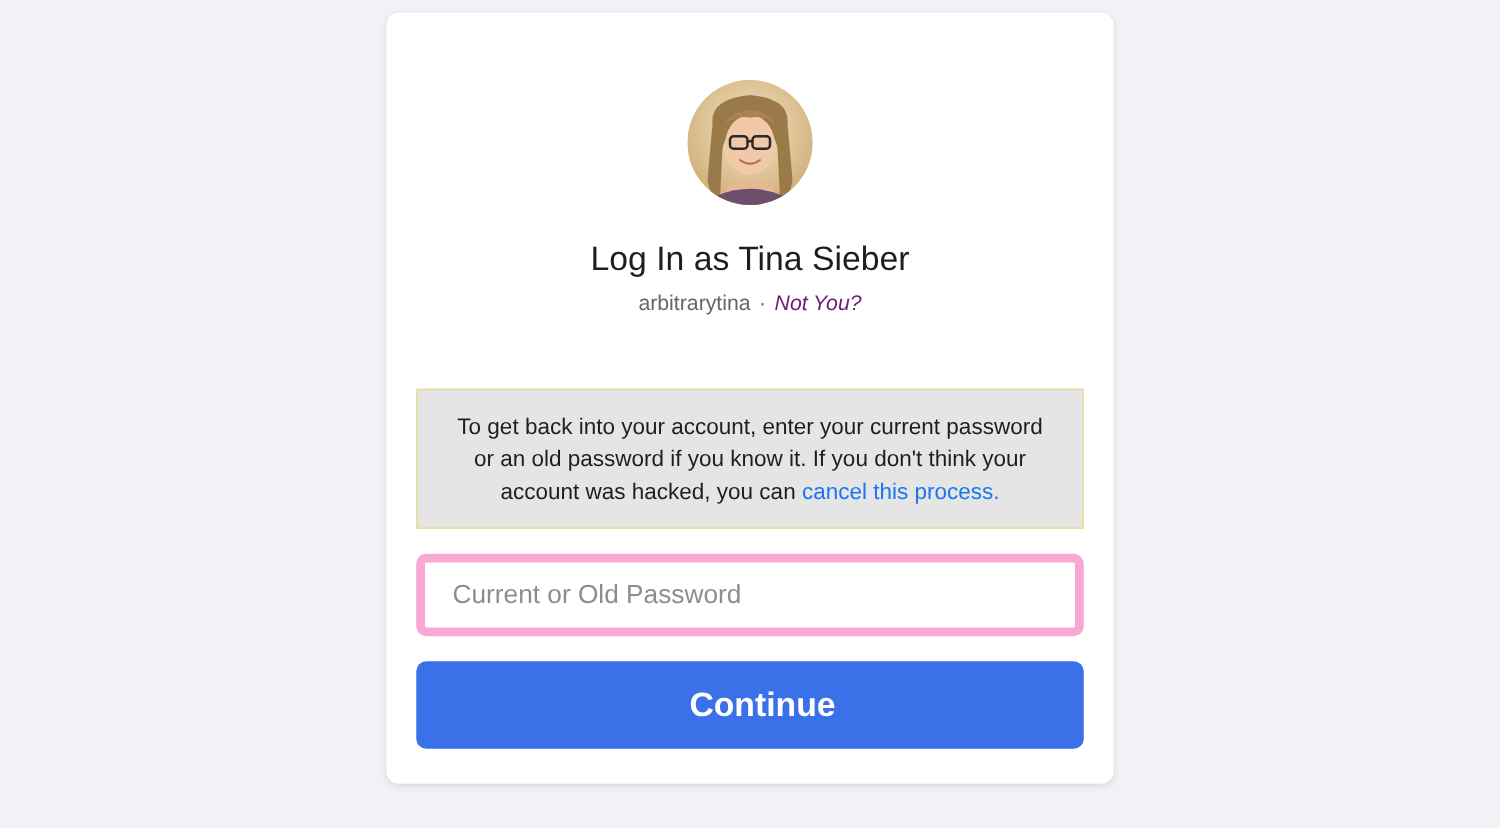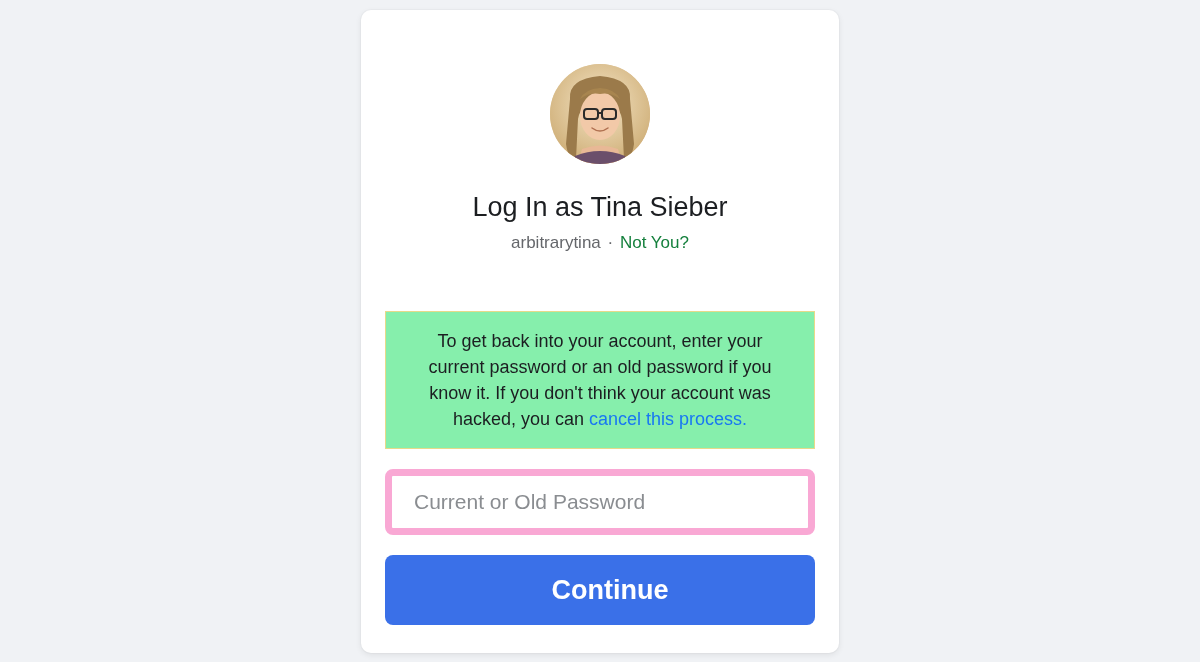--- a/index.html
+++ b/index.html
@@ -12,21 +12,21 @@
       background: #f0f2f5;
       width: 1200px;
       height: 662px;
       display: flex;
       align-items: flex-start;
       justify-content: center;
       padding-top: 10px;
     }
     .card {
       background: #fff;
-      width: 478px;
+      width: 582px;
       border-radius: 10px;
       box-shadow: 0 2px 6px rgba(0,0,0,0.08), 0 0 0 1px rgba(0,0,0,0.02);
       padding: 24px 24px 28px 24px;
       display: flex;
       flex-direction: column;
       align-items: center;
     }
     .avatar {
       width: 100px;
       height: 100px;
@@ -49,30 +49,31 @@
       margin-bottom: 10px;
       text-align: center;
     }
     .subtitle {
       font-size: 17px;
       color: #65676b;
       margin-bottom: 58px;
       text-align: center;
     }
     .subtitle .link {
-      color: #15803d;
+      color: #701a75;
       cursor: pointer;
+      font-style: italic;
     }
     .subtitle .sep {
       color: #65676b;
       margin: 0 2px;
     }
     .notice {
       width: 100%;
-      background: #86efac;
+      background: #e5e5e5;
       border: 1px solid #e8d98a;
       padding: 16px 22px;
       font-size: 18px;
       line-height: 1.45;
       color: #1c1e21;
       text-align: center;
       margin-bottom: 20px;
     }
     .notice .link {
       color: #1877f2;

